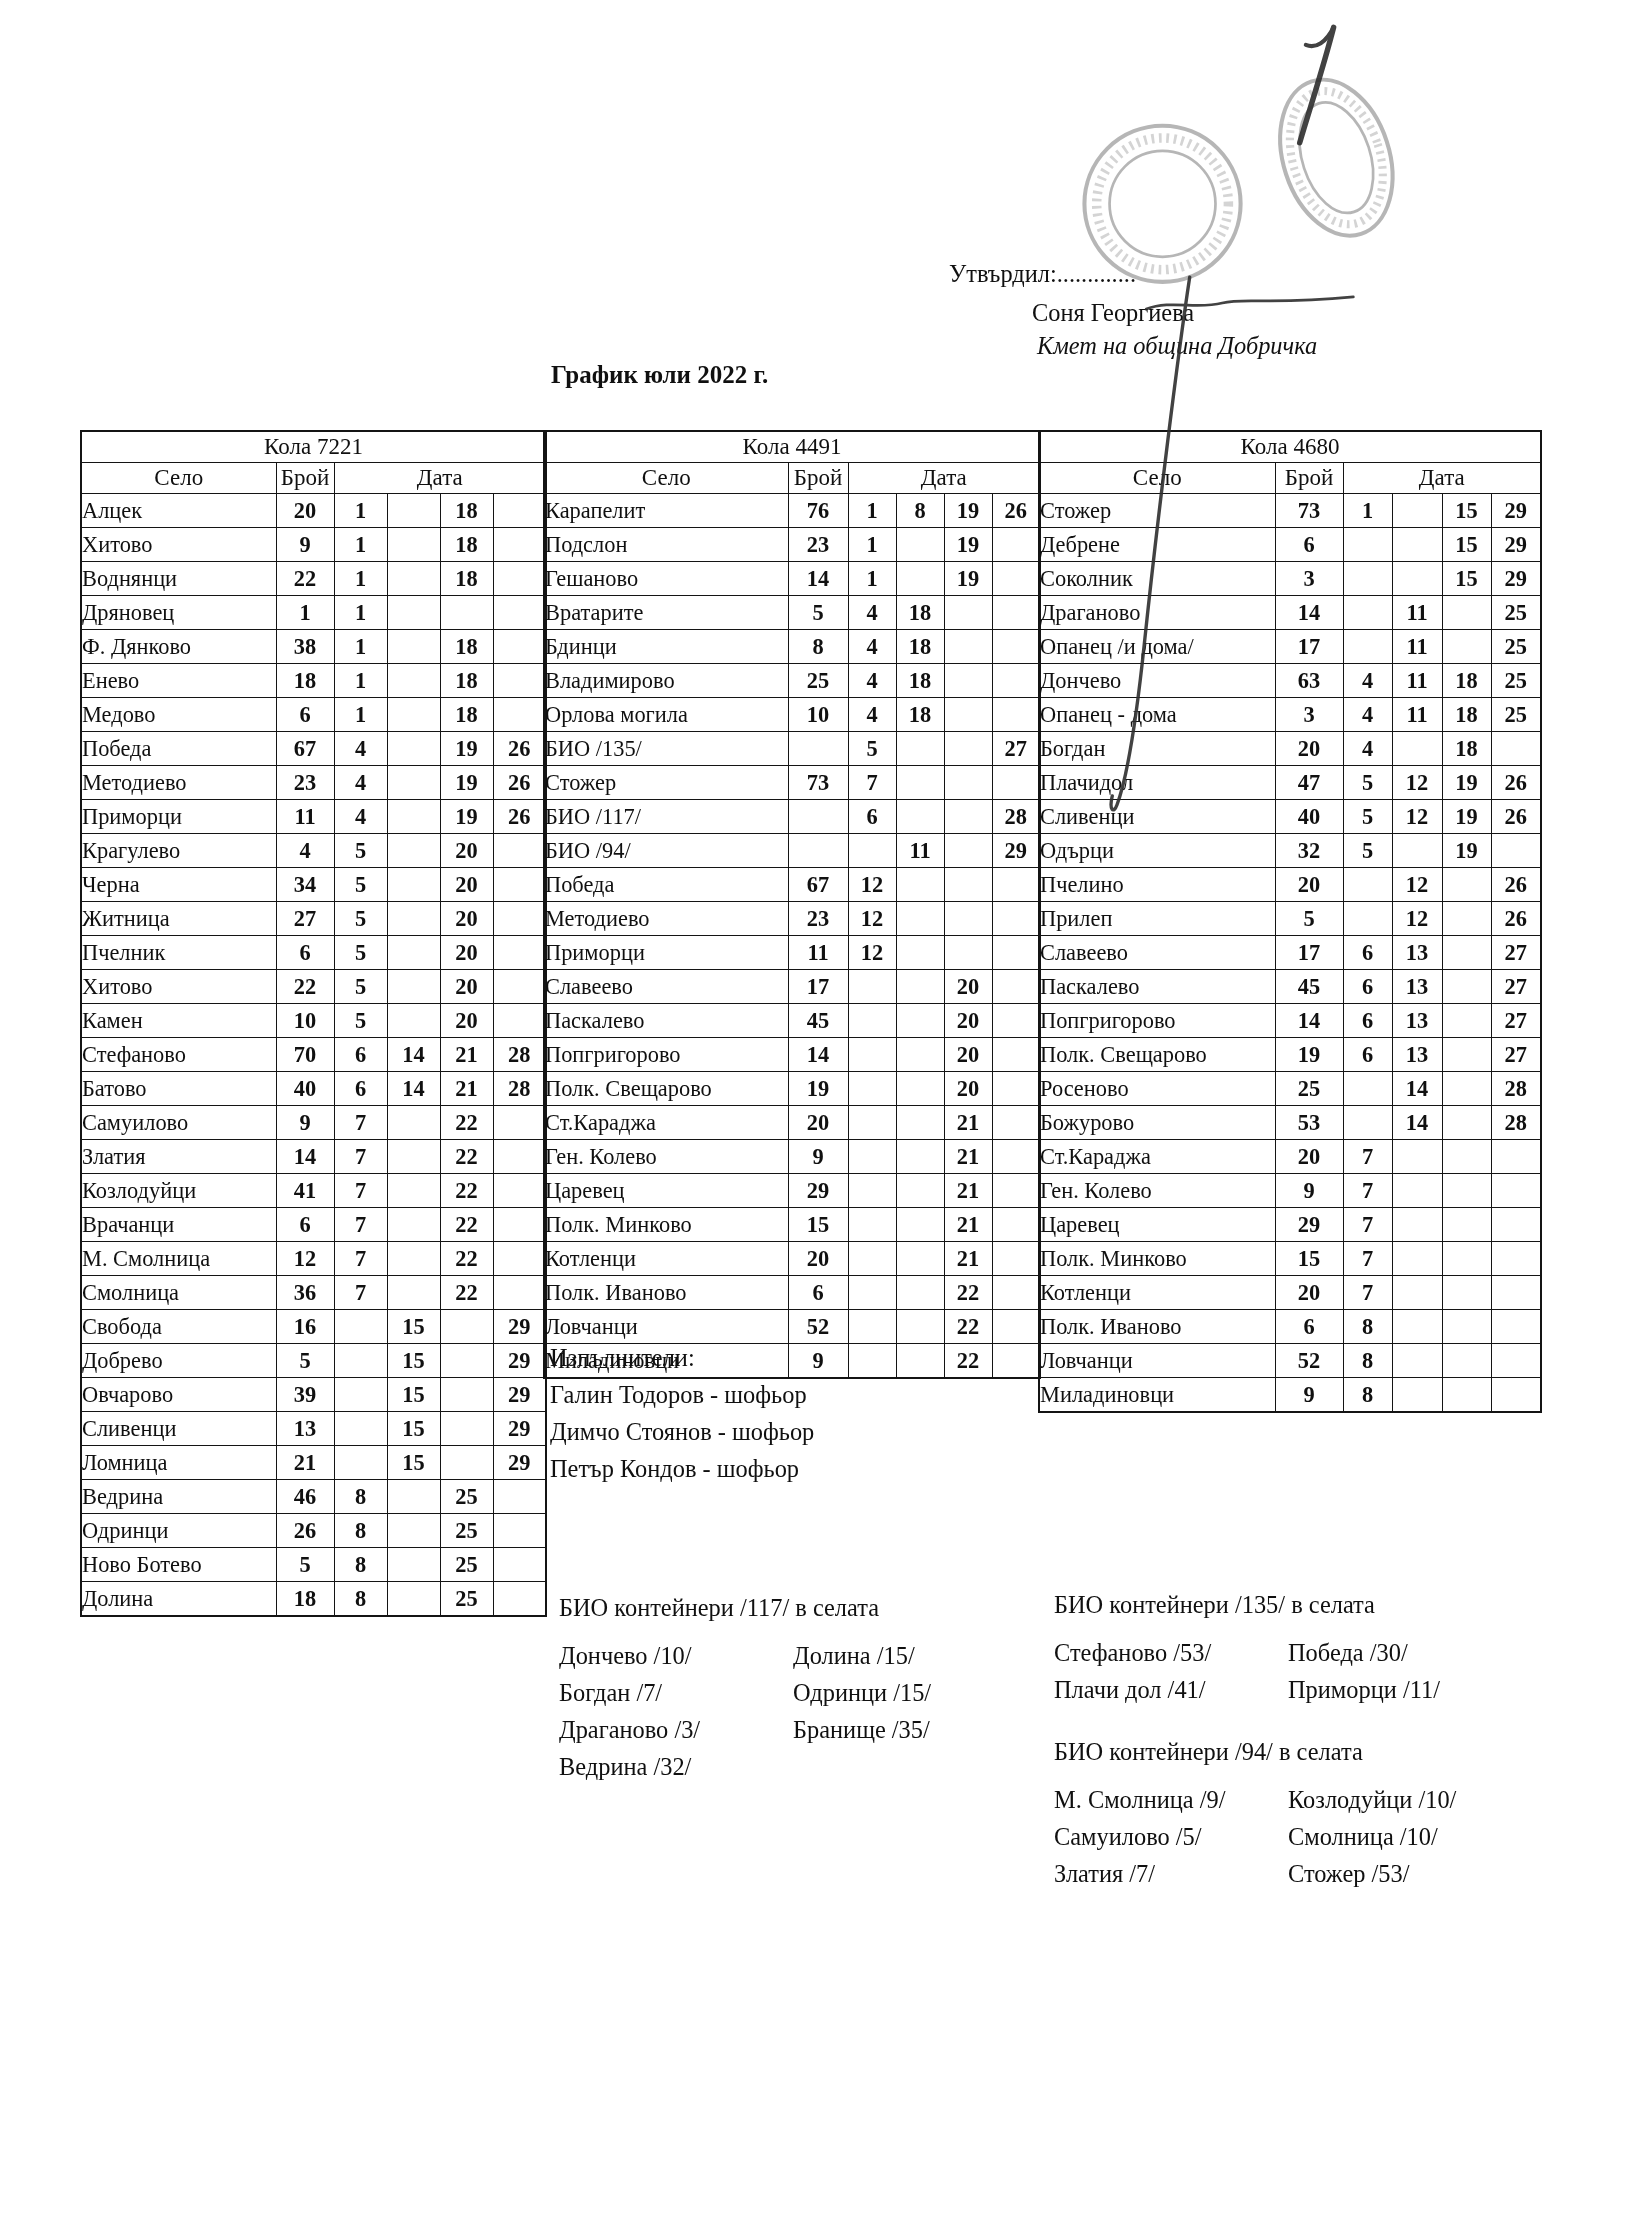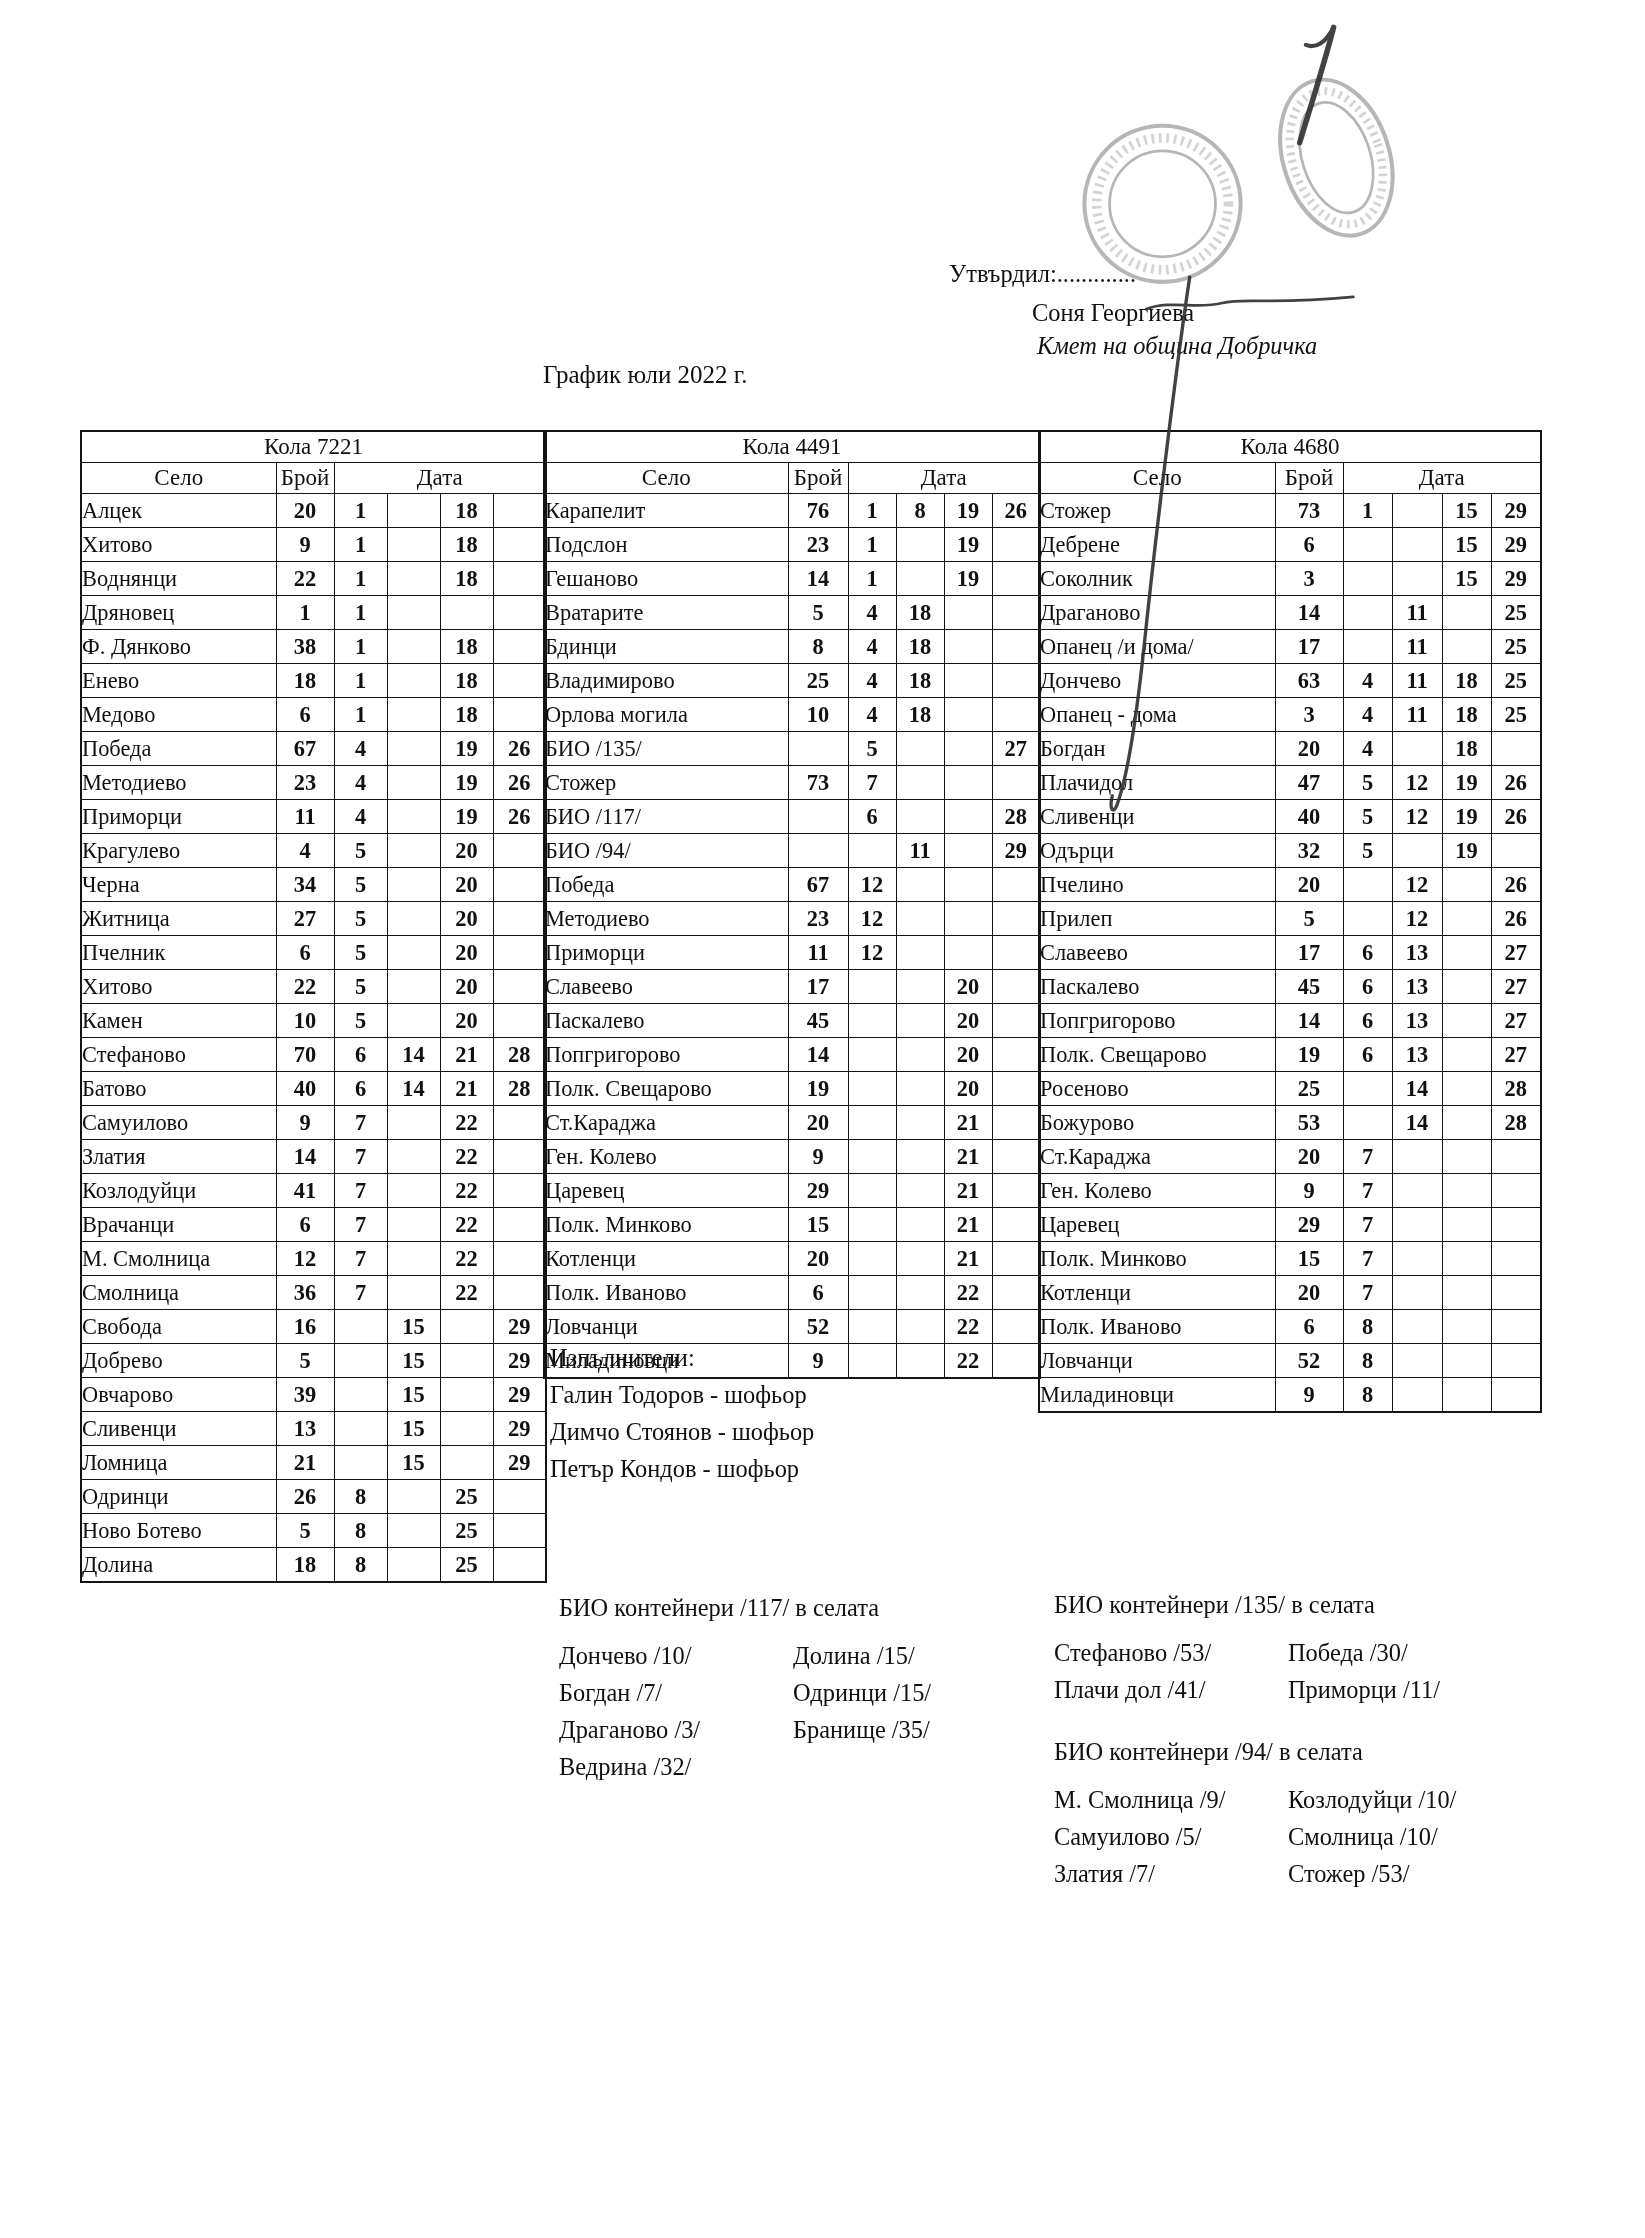--- a/index.html
+++ b/index.html
@@ -1,21 +1,21 @@
 <!DOCTYPE html>
 <html style="font-size:11px"><head>
 <meta charset="utf-8">
 <style>
   html,body{margin:0;padding:0;background:#ffffff;}
   .page{position:relative;width:1646px;height:2228px;background:#ffffff;
         font-family:"Liberation Serif","DejaVu Serif",serif;color:#101010;overflow:hidden;}
   .abs{position:absolute;}
   .head-label{font-size:24.4px;white-space:nowrap;}
   .italic{font-style:italic;}
-  .doc-title{font-size:25px;font-weight:400;white-space:nowrap;}
+  .doc-title{font-size:25px;font-weight:700;white-space:nowrap;margin-left:8px;}
 
   table.sched{position:absolute;border-collapse:collapse;table-layout:fixed;
               font-size:22.4px;border:2px solid #141414;background:transparent;}
   table.sched th, table.sched td{border:1.4px solid #141414;height:33px;padding:0;
               overflow:hidden;white-space:nowrap;vertical-align:middle;}
   table.sched th{font-weight:400;text-align:center;height:30px;font-size:23px;}
   th.tname{text-align:left;}
   th.tn0{padding-left:48px;}
   th.tn1{padding-left:146px;}
   th.tn2{padding-left:139px;}
@@ -287,20 +287,28 @@
           <td class="num"></td>
           <td class="num">29</td>
         </tr>
         <tr>
           <td class="village">Ломница</td>
           <td class="num">21</td>
           <td class="num"></td>
           <td class="num">15</td>
           <td class="num"></td>
           <td class="num">29</td>
+        </tr>
+        <tr>
+          <td class="village">Ведрина</td>
+          <td class="num">46</td>
+          <td class="num">8</td>
+          <td class="num"></td>
+          <td class="num">25</td>
+          <td class="num"></td>
         </tr>
         <tr>
           <td class="village">Одринци</td>
           <td class="num">26</td>
           <td class="num">8</td>
           <td class="num"></td>
           <td class="num">25</td>
           <td class="num"></td>
         </tr>
         <tr>

